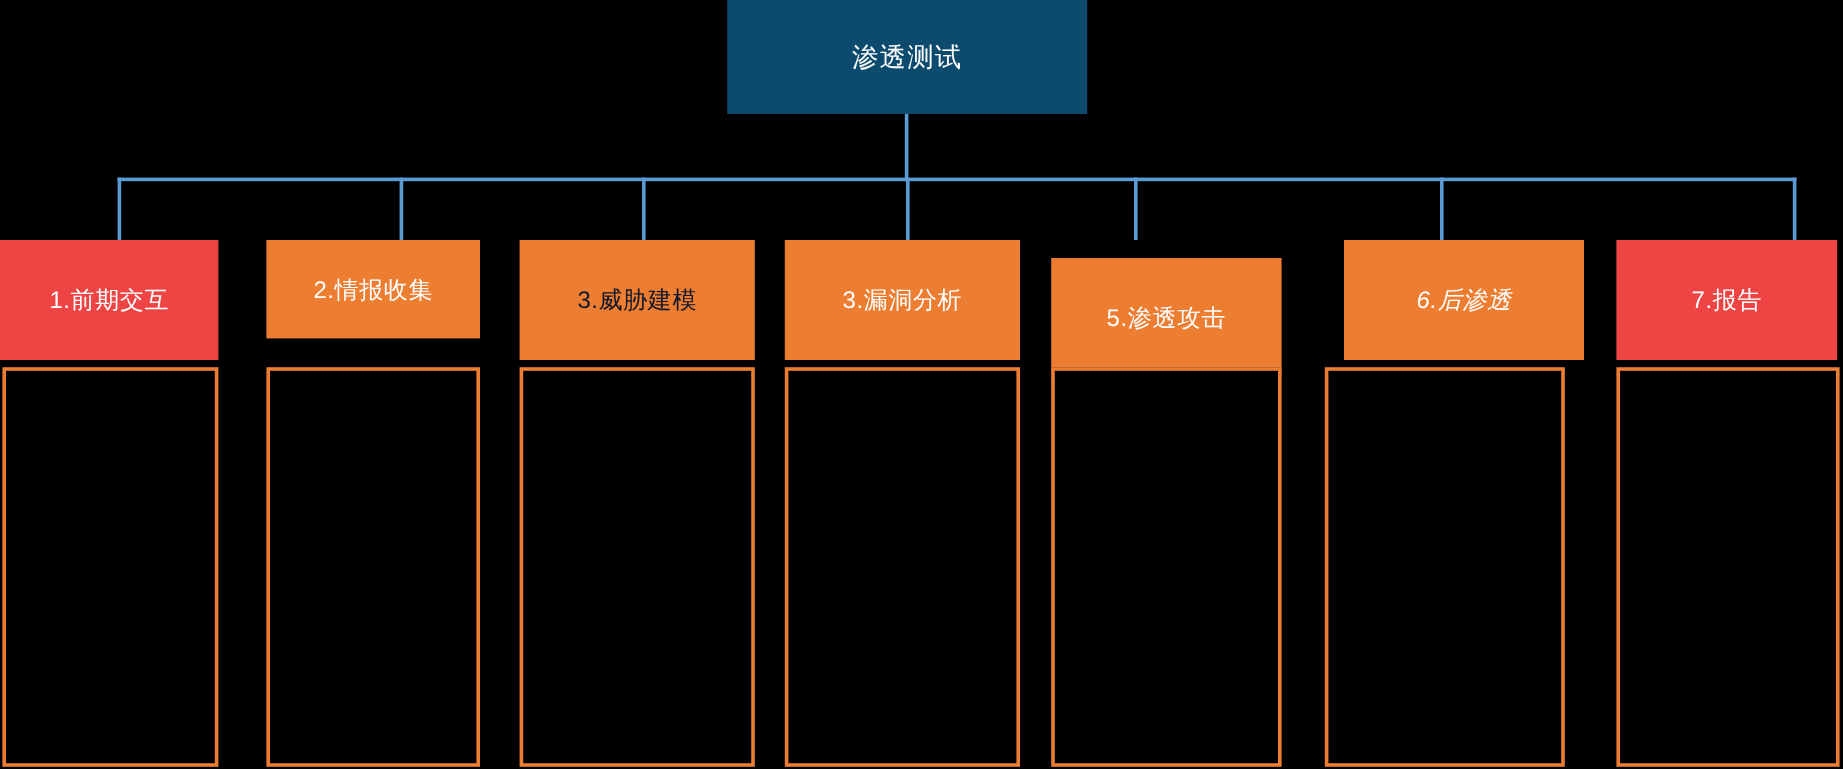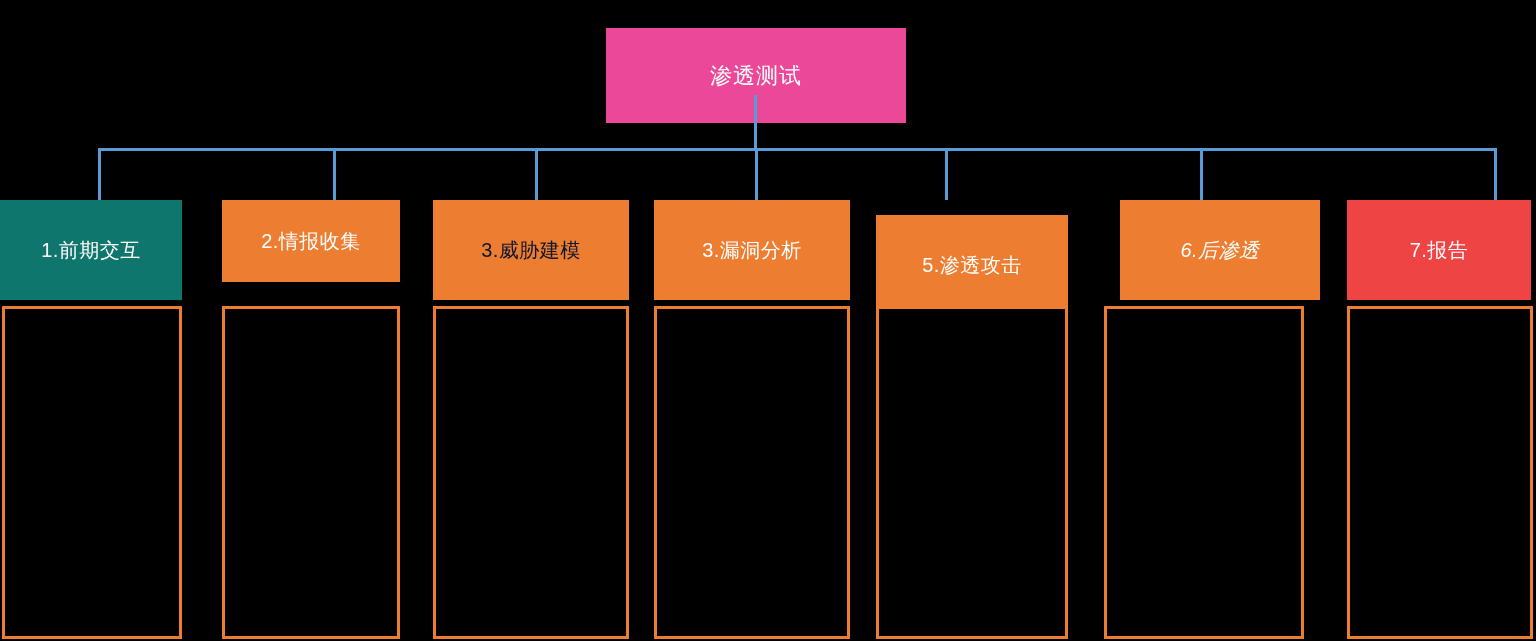--- a/index.html
+++ b/index.html
@@ -66,38 +66,38 @@
     background: #000000;
     border: 3px solid #ED7D31;
     box-sizing: border-box;
   }
 </style>
 </head>
 <body>
 
 <div id="canvas">
 
-  <div class="root-node" style="left: 606px; top: 0px; width: 300px; height: 95px; background: #ec4899; color: rgb(255, 255, 255); margin-top: 28px;">
+  <div class="root-node" style="left: 606px; top: 0px; width: 300px; height: 95px; background: #0c4a6e; color: rgb(255, 255, 255);">
     <span>渗透测试</span>
   </div>
 
   <div id="connectors">
       <div class="conn conn-v" style="left: 754px; top: 95px; width: 3px; height: 56px; background: rgb(91, 155, 213);"></div>
       <div class="conn conn-h" style="left: 98px; top: 148px; width: 1399px; height: 3px; background: rgb(91, 155, 213);"></div>
       <div class="conn conn-v" style="left: 98px; top: 148px; width: 3px; height: 52px; background: rgb(91, 155, 213);"></div>
       <div class="conn conn-v" style="left: 333px; top: 148px; width: 3px; height: 52px; background: rgb(91, 155, 213);"></div>
       <div class="conn conn-v" style="left: 535px; top: 148px; width: 3px; height: 52px; background: rgb(91, 155, 213);"></div>
       <div class="conn conn-v" style="left: 755px; top: 148px; width: 3px; height: 52px; background: rgb(91, 155, 213);"></div>
       <div class="conn conn-v" style="left: 945px; top: 148px; width: 3px; height: 52px; background: rgb(91, 155, 213);"></div>
       <div class="conn conn-v" style="left: 1200px; top: 148px; width: 3px; height: 52px; background: rgb(91, 155, 213);"></div>
       <div class="conn conn-v" style="left: 1494px; top: 148px; width: 3px; height: 52px; background: rgb(91, 155, 213);"></div>
     </div>
 
   <div id="phases">
-      <div class="phase-header" style="left: 0px; top: 200px; width: 182px; height: 100px; background: #0f766e; color: rgb(255, 255, 255);">
+      <div class="phase-header" style="left: 0px; top: 200px; width: 182px; height: 100px; background: #ef4444; color: rgb(255, 255, 255);">
         <span>1.前期交互</span>
       </div>
       <div class="phase-body" style="left: 2px; top: 306px; width: 180px; height: 333px; border-color: rgb(237, 125, 49); background: rgb(0, 0, 0);"></div>
       <div class="phase-header" style="left: 222px; top: 200px; width: 178px; height: 82px; background: rgb(237, 125, 49); color: rgb(255, 255, 255);">
         <span>2.情报收集</span>
       </div>
       <div class="phase-body" style="left: 222px; top: 306px; width: 178px; height: 333px; border-color: rgb(237, 125, 49); background: rgb(0, 0, 0);"></div>
       <div class="phase-header" style="left: 433px; top: 200px; width: 196px; height: 100px; background: rgb(237, 125, 49); color: #0f172a;">
         <span>3.威胁建模</span>
       </div>

